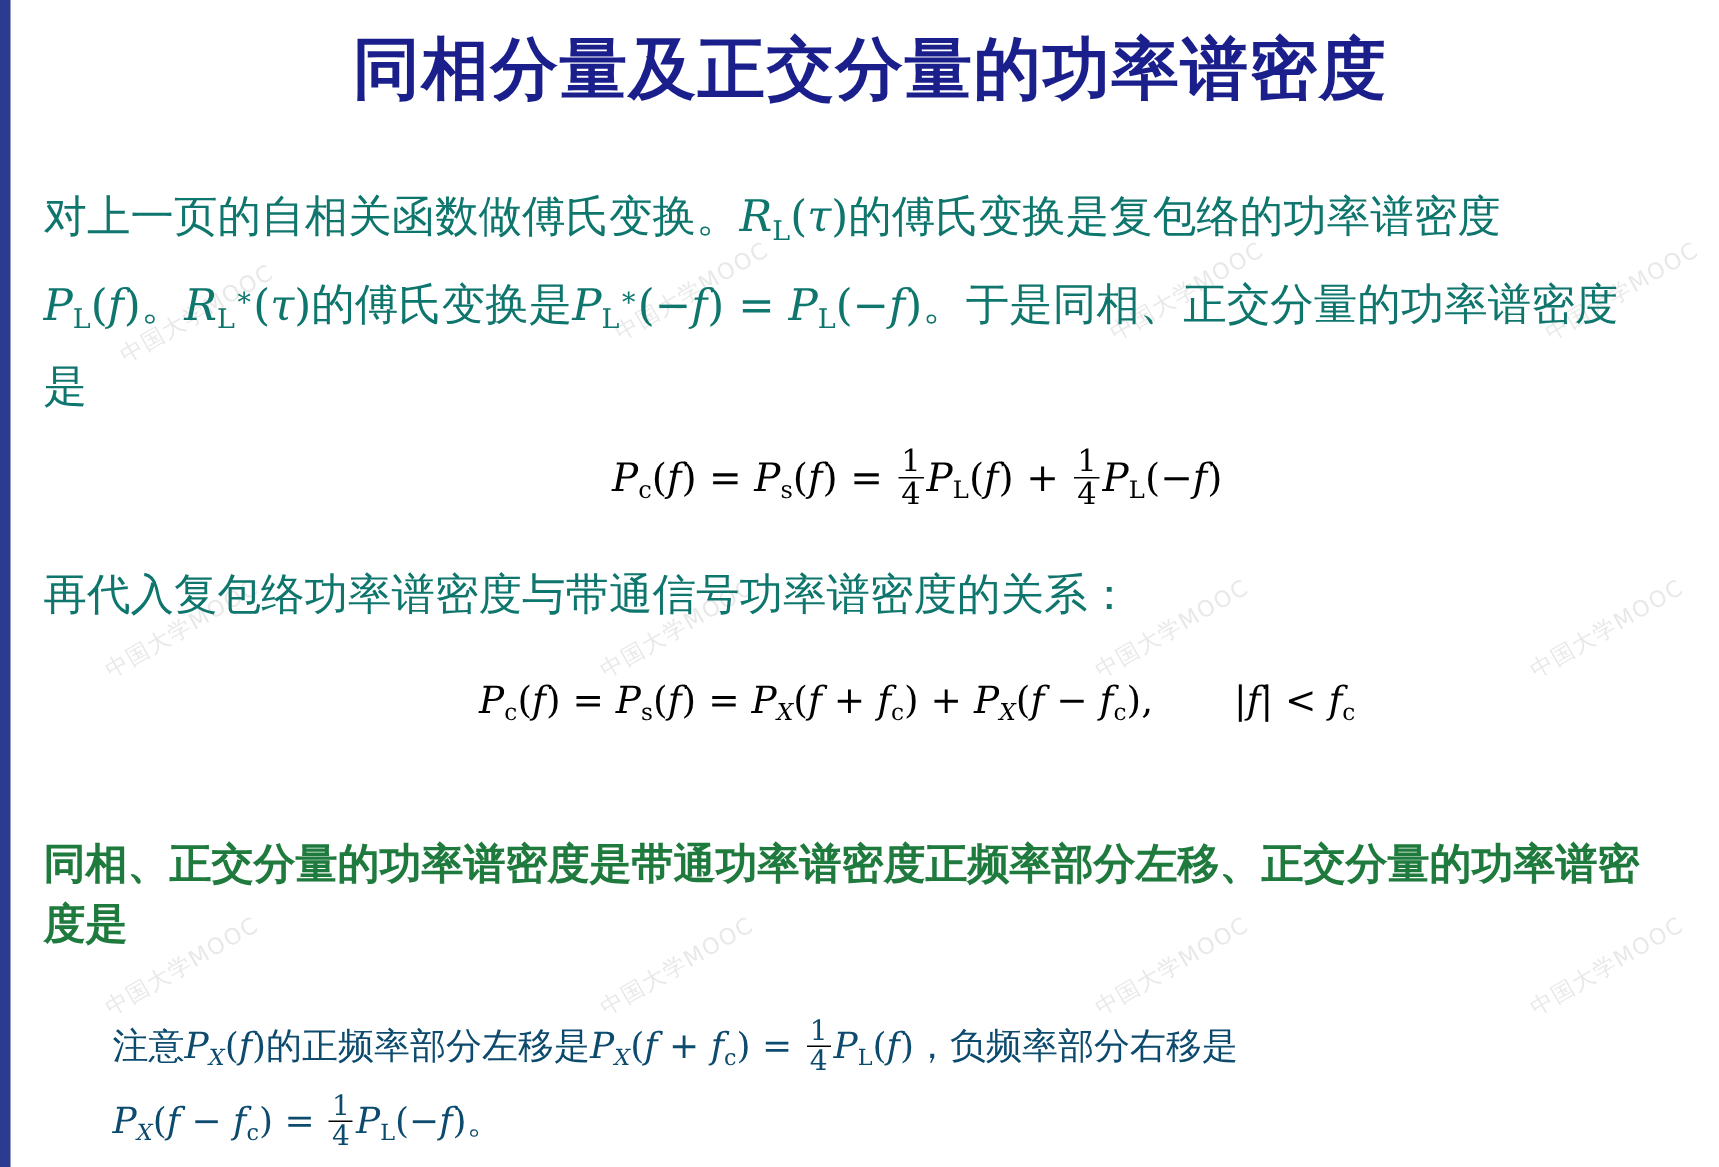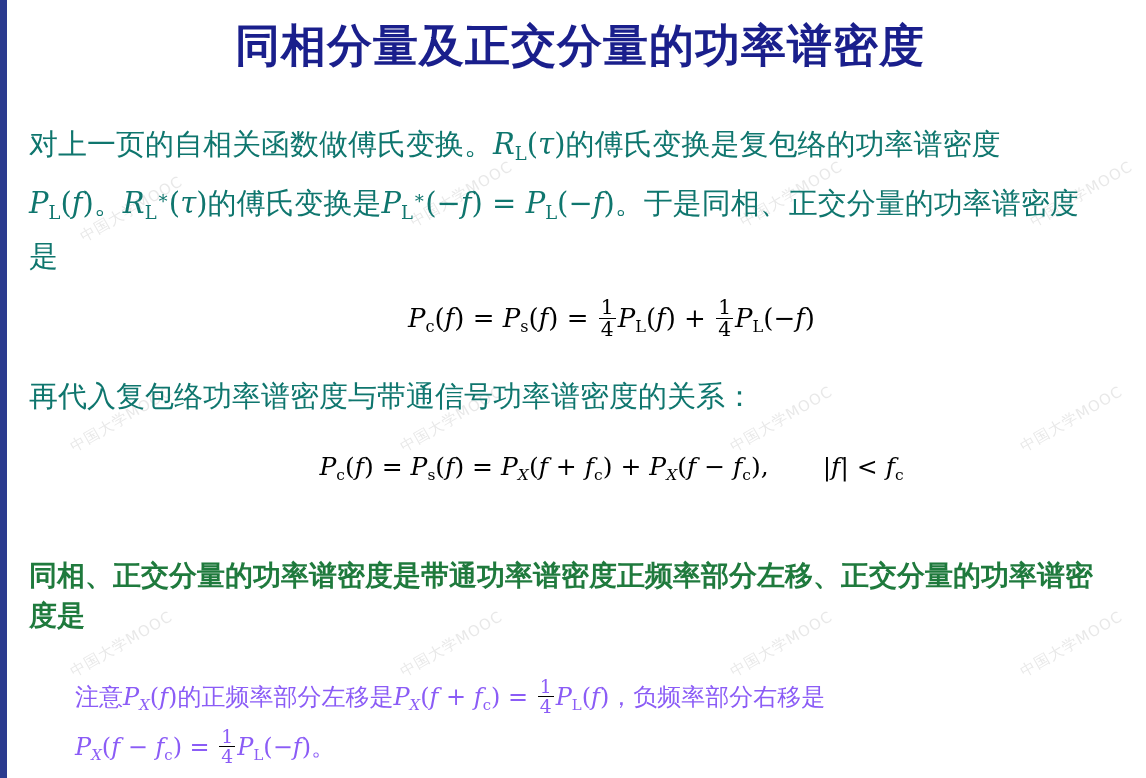--- a/index.html
+++ b/index.html
@@ -75,21 +75,21 @@
     font-family: "DejaVu Sans", sans-serif;
     font-weight: bold;
     font-size: 28px;
     line-height: 40px;
   }
   .blue-note {
     position: absolute;
     left: 68px;
     top: 676px;
     width: 1020px;
-    color: #8b5cf6;
+    color: #0c4a6e;
     font-family: "DejaVu Serif", serif;
     font-size: 24px;
     line-height: 42px;
   }
 
   
   .mi { font-style: italic; font-family: "DejaVu Serif", serif; }
   .sub { font-size: 0.62em; vertical-align: -0.32em; font-style: normal; }
   .subi { font-size: 0.62em; vertical-align: -0.32em; font-style: italic; }
   .sup { font-size: 0.62em; vertical-align: 0.5em; font-style: normal; }

